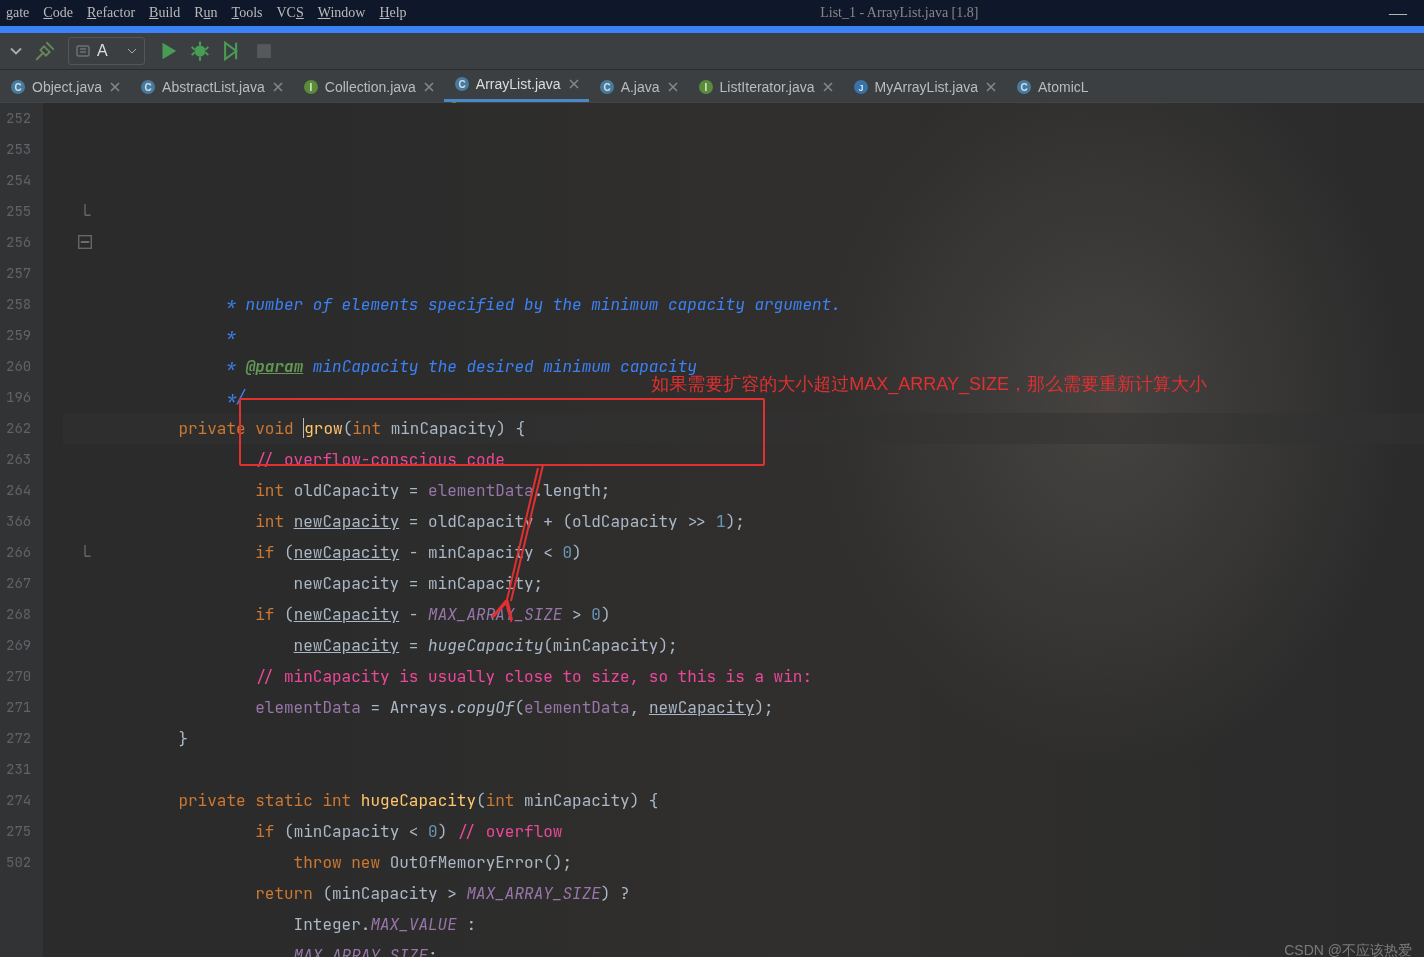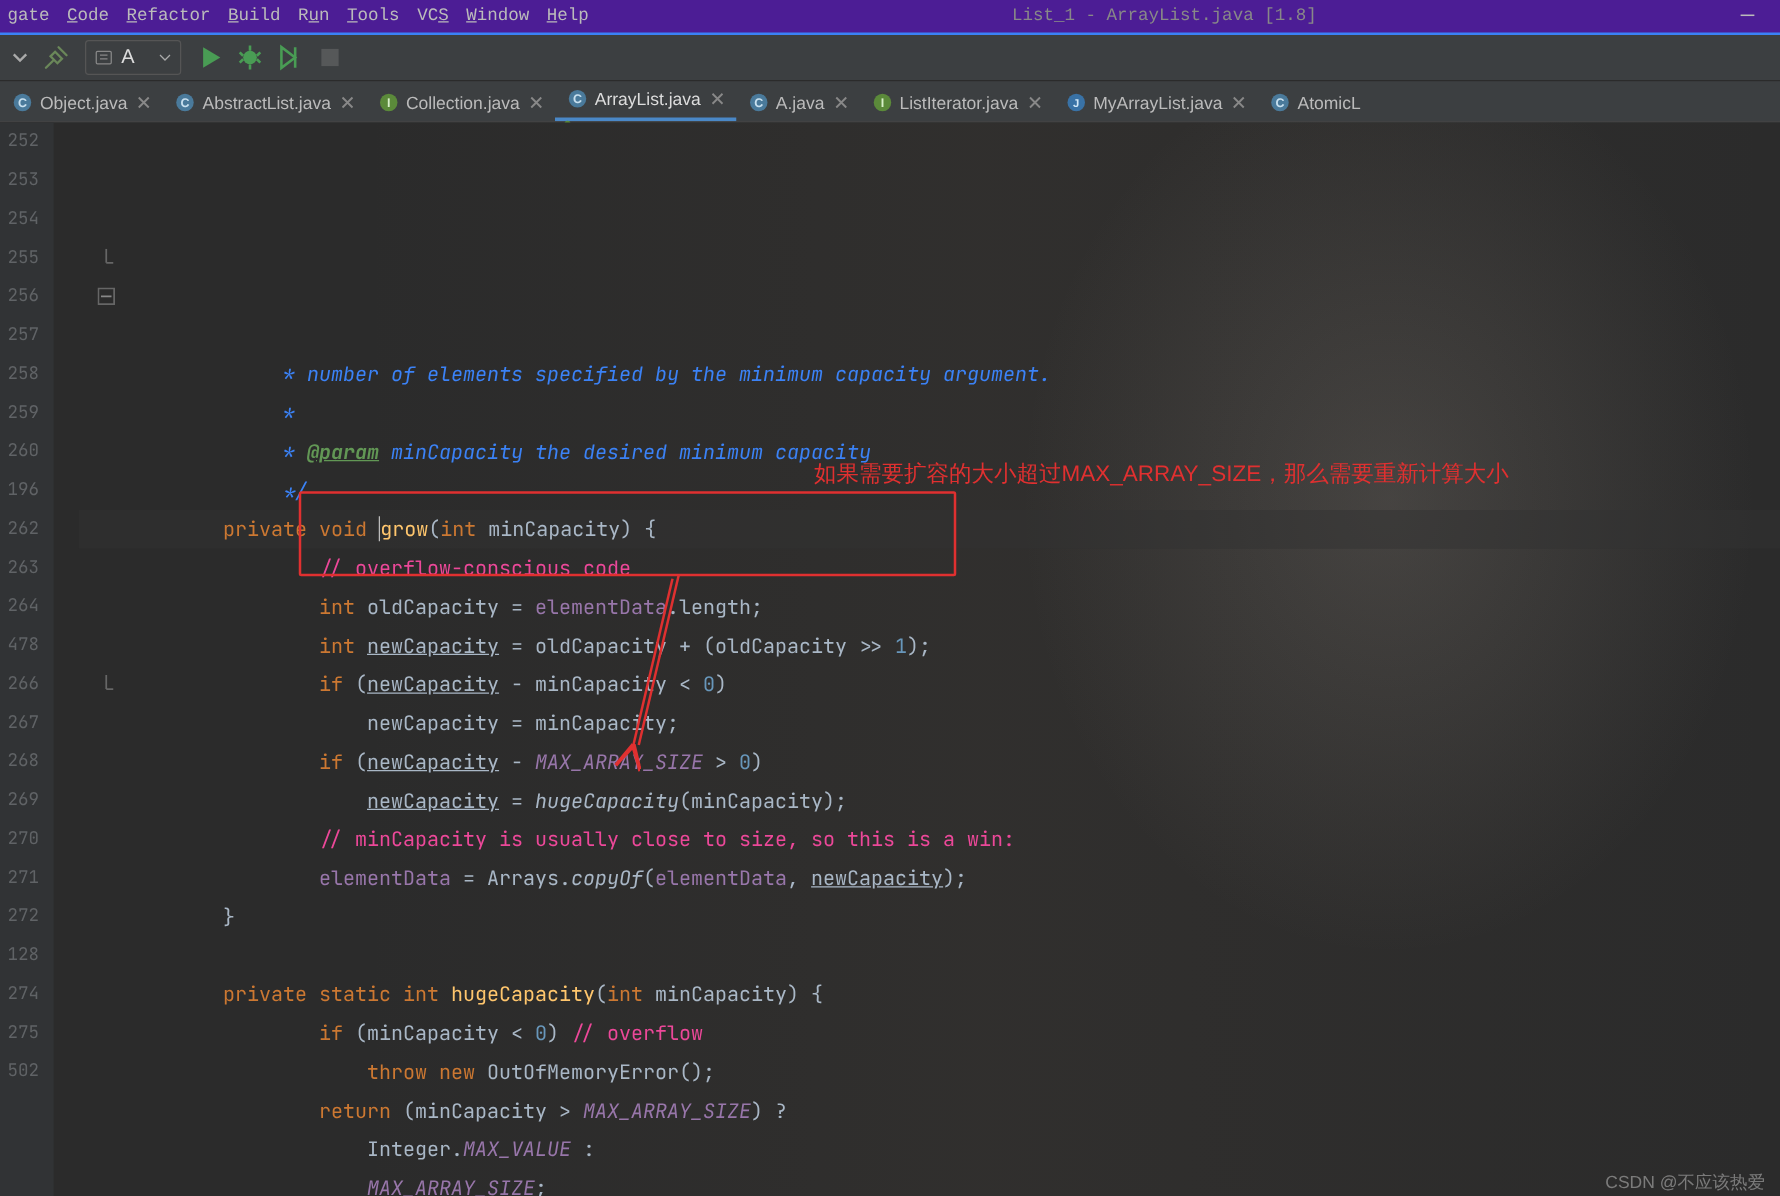--- a/index.html
+++ b/index.html
@@ -1,17 +1,17 @@
 <!DOCTYPE html>
 <html><head>
 <meta charset="utf-8">
 <style>
   html,body{margin:0;padding:0;width:1424px;height:957px;background:#2b2b2b;font-family:"JetBrains Mono","Consolas",monospace;color:#a9b7c6;overflow:hidden;}
   
-  .menubar{height:26px;background:#4c1d95;display:flex;align-items:center;padding:0 6px;color:#bbbbbb;font-family:Liberation Mono, monospace;font-size:14px;border-bottom:2px solid #3b82f6;}
+  .menubar{height:26px;background:#0f172a;display:flex;align-items:center;padding:0 6px;color:#bbbbbb;font-family:Liberation Serif, serif;font-size:14px;border-bottom:7px solid #3b82f6;}
   .menubar .m{margin-right:14px;cursor:default;}
   .menubar .m u{text-decoration:underline;}
   .menubar .spacer{flex:1;}
   .menubar .title{color:#888;}
   .menubar .wmin{width:40px;text-align:center;font-size:18px;color:#bbb;}
   
   .toolbar{height:36px;background:#3c3f41;display:flex;align-items:center;padding:0 6px;border-bottom:1px solid #2b2b2b;font-family:"Segoe UI",sans-serif;}
   .toolbar .back{width:20px;height:20px;color:#aaa;margin-right:8px;}
   .toolbar .hammer{width:22px;height:22px;color:#6a8759;margin-right:12px;}
   .toolbar .run-combo{display:flex;align-items:center;background:#3c3f41;border:1px solid #555;border-radius:3px;height:26px;padding:0 6px;margin-right:12px;color:#ddd;}
@@ -242,34 +242,34 @@
         </svg>
       </div>
       <div class="ln">257</div>
       <div class="ln">258</div>
       <div class="ln">259</div>
       <div class="ln">260</div>
       <div class="ln">196</div>
       <div class="ln">262</div>
       <div class="ln">263</div>
       <div class="ln">264</div>
-      <div class="ln">478</div>
+      <div class="ln">366</div>
       <div class="ln">266</div>
       <div class="gic" style="top: 442px;">
         <svg viewBox="0 0 10 10">
           <path d="M5 0v8M5 8h4" stroke="#666" fill="none"></path>
         </svg>
       </div>
       <div class="ln">267</div>
       <div class="ln">268</div>
       <div class="ln">269</div>
       <div class="ln">270</div>
       <div class="ln">271</div>
       <div class="ln">272</div>
-      <div class="ln">128</div>
+      <div class="ln">231</div>
       <div class="ln">274</div>
       <div class="ln">275</div>
       <div class="ln">502</div>
     </div>
   <div class="code" id="code">
     
     <div class="redbox" id="redbox" style="left: 196px; top: 295px; width: 522px; height: 64px;"></div>
     <div class="redtext" id="redtext" style="left: 608px; top: 266px;">如果需要扩容的大小超过MAX_ARRAY_SIZE，那么需要重新计算大小</div>
     <svg id="redarrow" style="position:absolute;overflow:visible;left:0;top:0;width:1px;height:1px">
         <defs>

